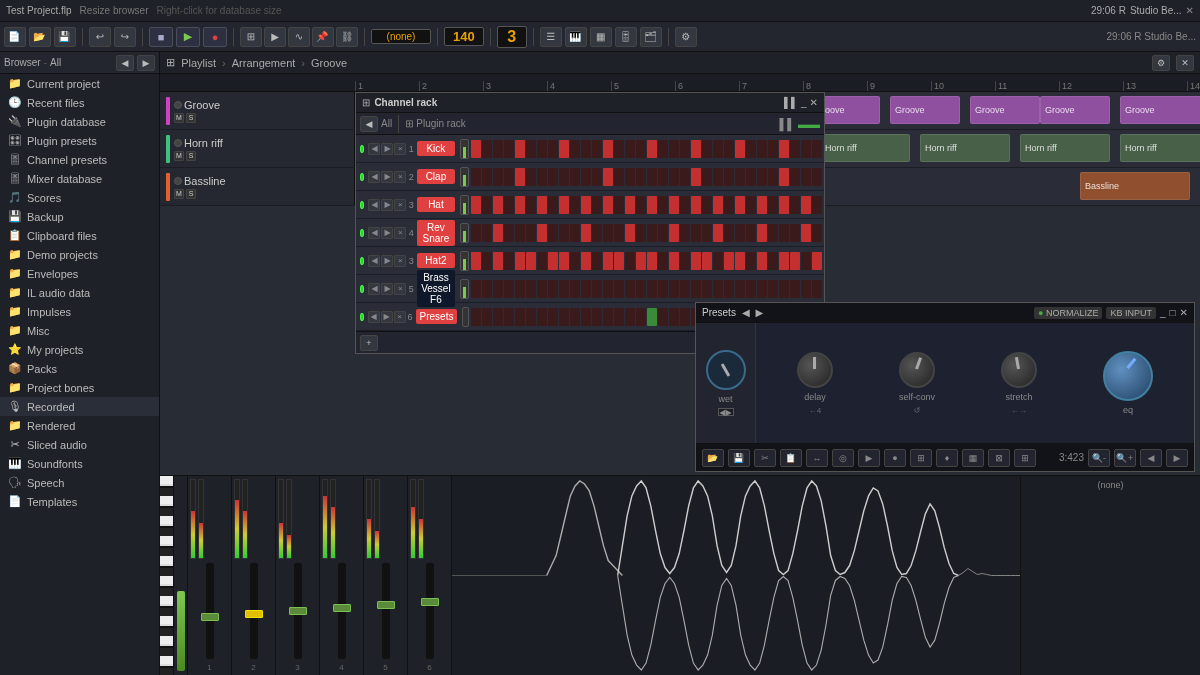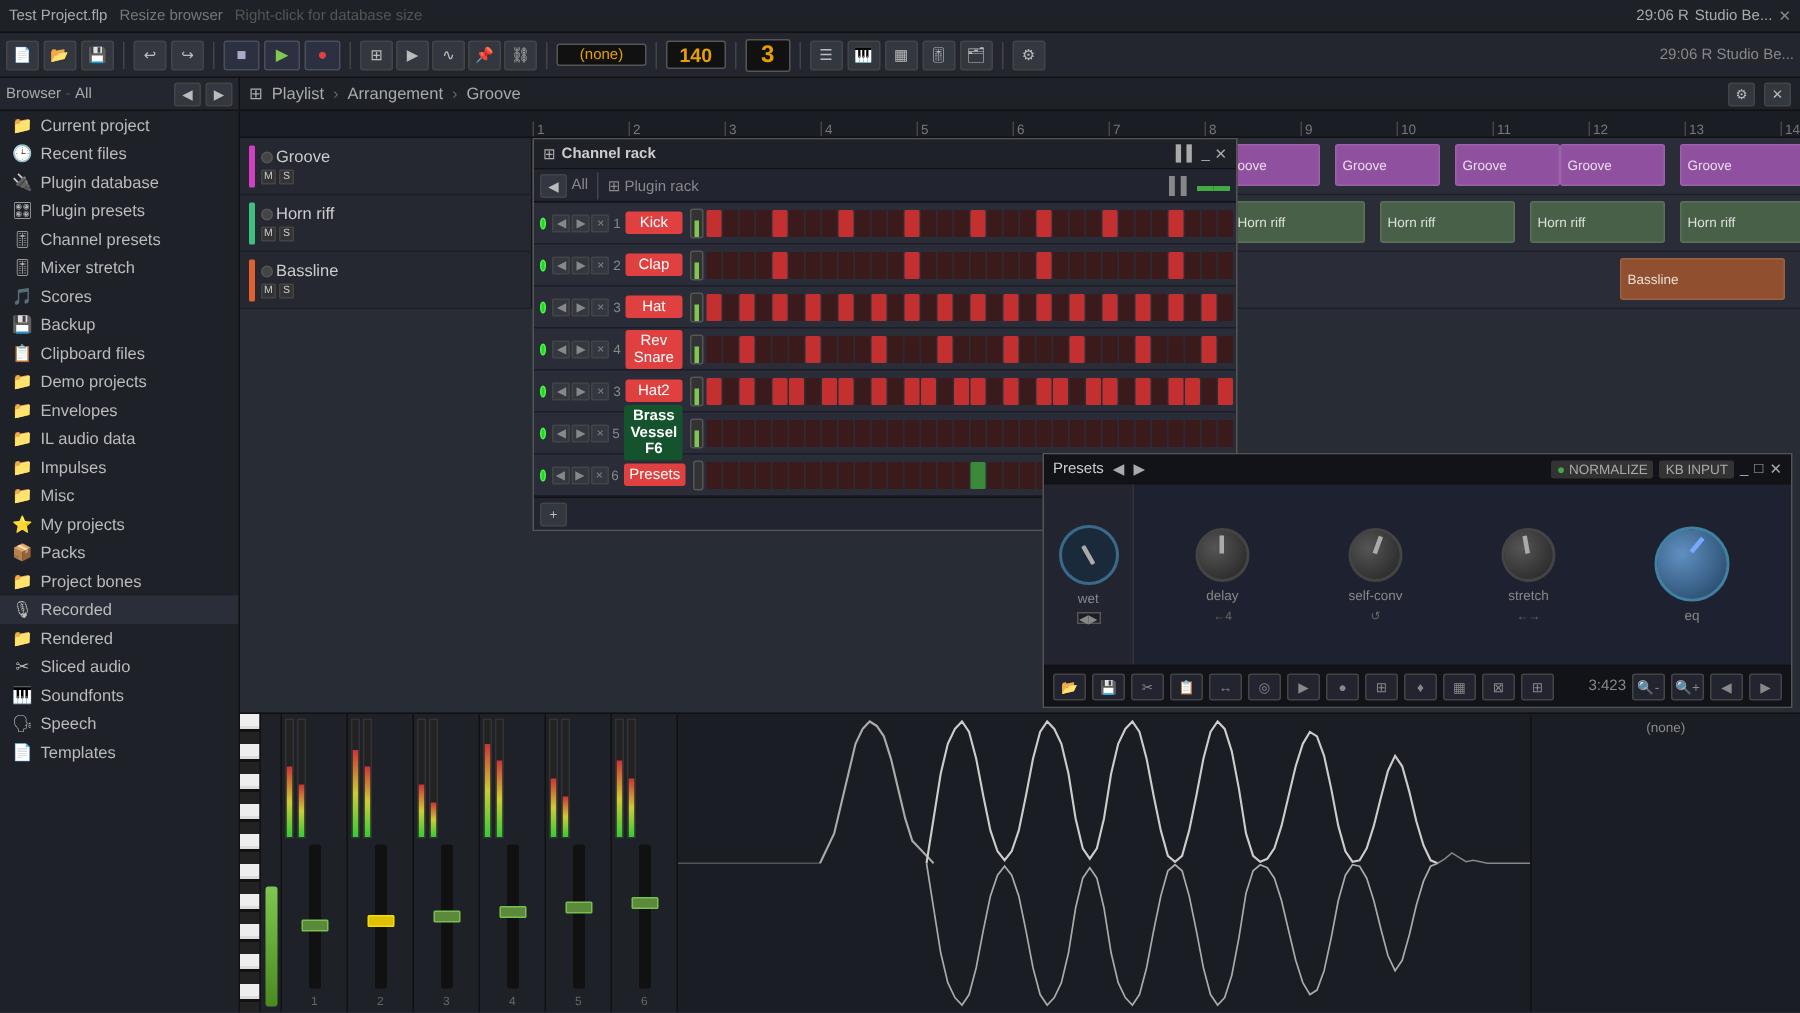--- a/index.html
+++ b/index.html
@@ -557,21 +557,21 @@
         <div class="sidebar-item">
           <span class="sidebar-icon">🎛</span>
     <span>Plugin presets</span>
         </div>
         <div class="sidebar-item">
           <span class="sidebar-icon">🎚</span>
     <span>Channel presets</span>
         </div>
         <div class="sidebar-item">
           <span class="sidebar-icon">🎚</span>
-    <span>Mixer stretch</span>
+    <span>Mixer database</span>
         </div>
         <div class="sidebar-item">
           <span class="sidebar-icon">🎵</span>
     <span>Scores</span>
         </div>
         <div class="sidebar-item">
           <span class="sidebar-icon">💾</span>
     <span>Backup</span>
         </div>
         <div class="sidebar-item">
@@ -1121,21 +1121,21 @@
             </div>
   </div>
           <div class="cr-channel">
     <div class="cr-led"></div>
     <div class="cr-btns">
       <div class="cr-mini-btn">◀</div>
       <div class="cr-mini-btn">▶</div>
       <div class="cr-mini-btn">×</div>
     </div>
     <div class="cr-num">5</div>
-    <div class="cr-channel-name" style="background:#14532d;font-weight:bold;">Brass Vessel F6</div>
+    <div class="cr-channel-name" style="background:#0f172a;">Brass Vessel F6</div>
     <div class="cr-vol" style="position:relative;overflow:hidden;">
       <div style="position:absolute;bottom:0;width:3px;height:60%;background:#7ec850;left:2px;"></div>
     </div>
     <div class="cr-pads">
               <div class="cr-pad pad-off" style="width:10px;height:18px;"></div>
               <div class="cr-pad pad-off" style="width:10px;height:18px;"></div>
               <div class="cr-pad pad-off" style="width:10px;height:18px;"></div>
               <div class="cr-pad pad-off" style="width:10px;height:18px;"></div>
               <div class="cr-pad pad-off" style="width:10px;height:18px;"></div>
               <div class="cr-pad pad-off" style="width:10px;height:18px;"></div>

